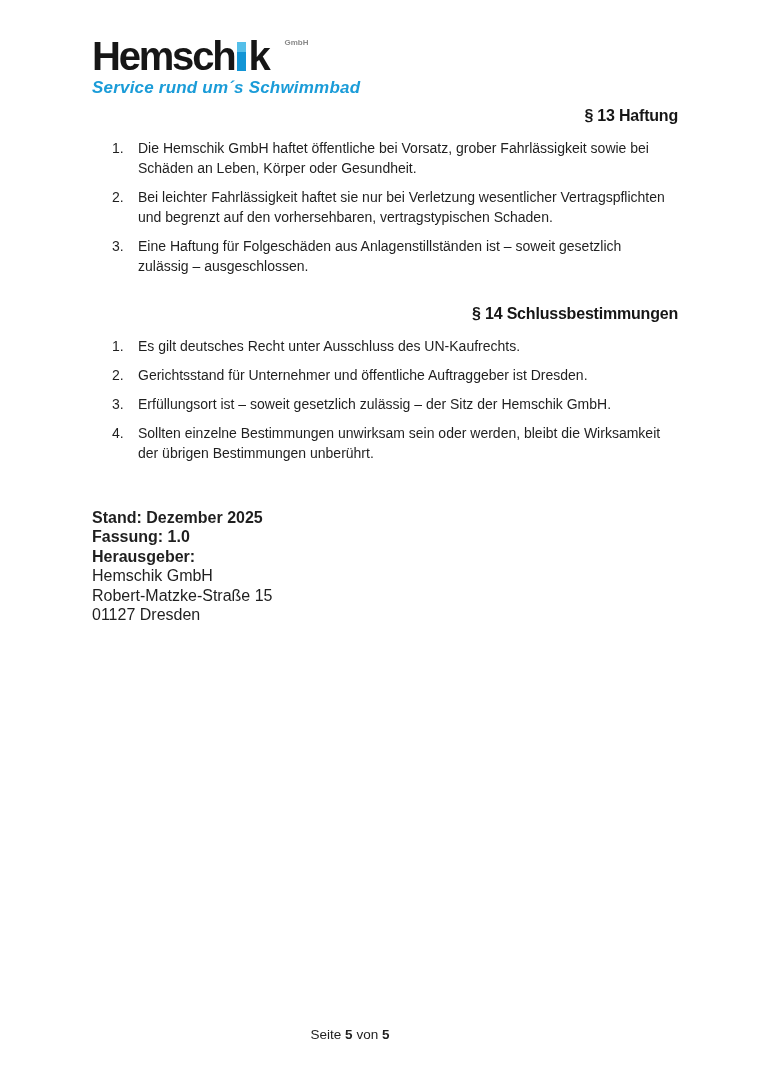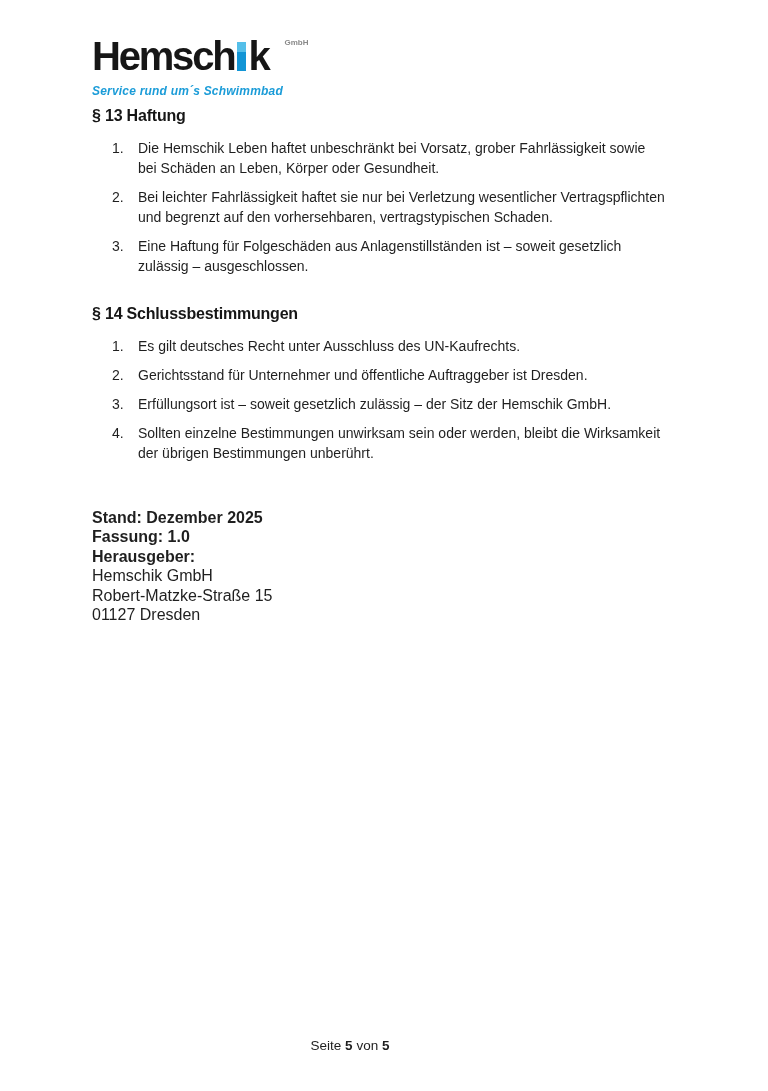--- a/index.html
+++ b/index.html
@@ -48,34 +48,35 @@
     );
   }
   .brand-gmbh {
     font-size: 8px;
     font-weight: 700;
     color: #8a8a8a;
     letter-spacing: 0;
     margin: 1px 0 0 16px;
   }
   .tagline {
-    font-size: 12px;
+    font-size: 17px;
     font-weight: 700;
     font-style: italic;
     color: var(--tagline-color, #1b9cd8);
     letter-spacing: 0.2px;
-    margin-top: 9px;
+    margin-top: 3px;
   }
 
   
   .section-heading {
     font-size: 16px;
     font-weight: 700;
     color: #161616;
     letter-spacing: -0.2px;
+    text-align: right;
   }
   .heading-1 { margin-top: 9px; }
   .heading-2 { margin-top: 29px; }
 
   .num-list { margin-top: 13px; }
   .num-item {
     display: flex;
     margin-bottom: 9px;
     font-size: 14px;
     line-height: 20px;
@@ -103,21 +104,20 @@
   
   .page-footer {
     position: absolute;
     left: 0;
     top: 1025px;
     width: 700px;
     text-align: center;
     font-size: 13.5px;
     line-height: 20px;
     color: #1f1f1f;
-    margin-top: 11px;
   }
   .page-footer .b { font-weight: 700; }
   .page-footer span { display: inline; }
 </style>
 </head>
 <body>
 
 <div class="page">
 
   <div class="logo-block">
@@ -125,21 +125,21 @@
       <span class="brand-text"><span>Hemsch</span><span class="brand-i"></span><span>k</span></span>
       <span class="brand-gmbh">GmbH</span>
     </div>
     <div class="tagline">Service rund um´s Schwimmbad</div>
   </div>
 
   <div class="section-heading heading-1">§ 13 Haftung</div>
   <div class="num-list">
     <div class="num-item">
       <span class="item-num">1.</span>
-      <span class="item-text">Die Hemschik Leben haftet unbeschränkt bei Vorsatz, grober Fahrlässigkeit sowie bei Schäden an Leben, Körper oder Gesundheit.</span>
+      <span class="item-text">Die Hemschik GmbH haftet öffentliche bei Vorsatz, grober Fahrlässigkeit sowie bei Schäden an Leben, Körper oder Gesundheit.</span>
     </div>
     <div class="num-item">
       <span class="item-num">2.</span>
       <span class="item-text">Bei leichter Fahrlässigkeit haftet sie nur bei Verletzung wesentlicher Vertragspflichten und begrenzt auf den vorhersehbaren, vertragstypischen Schaden.</span>
     </div>
     <div class="num-item">
       <span class="item-num">3.</span>
       <span class="item-text">Eine Haftung für Folgeschäden aus Anlagenstillständen ist – soweit gesetzlich zulässig – ausgeschlossen.</span>
     </div>
   </div>

